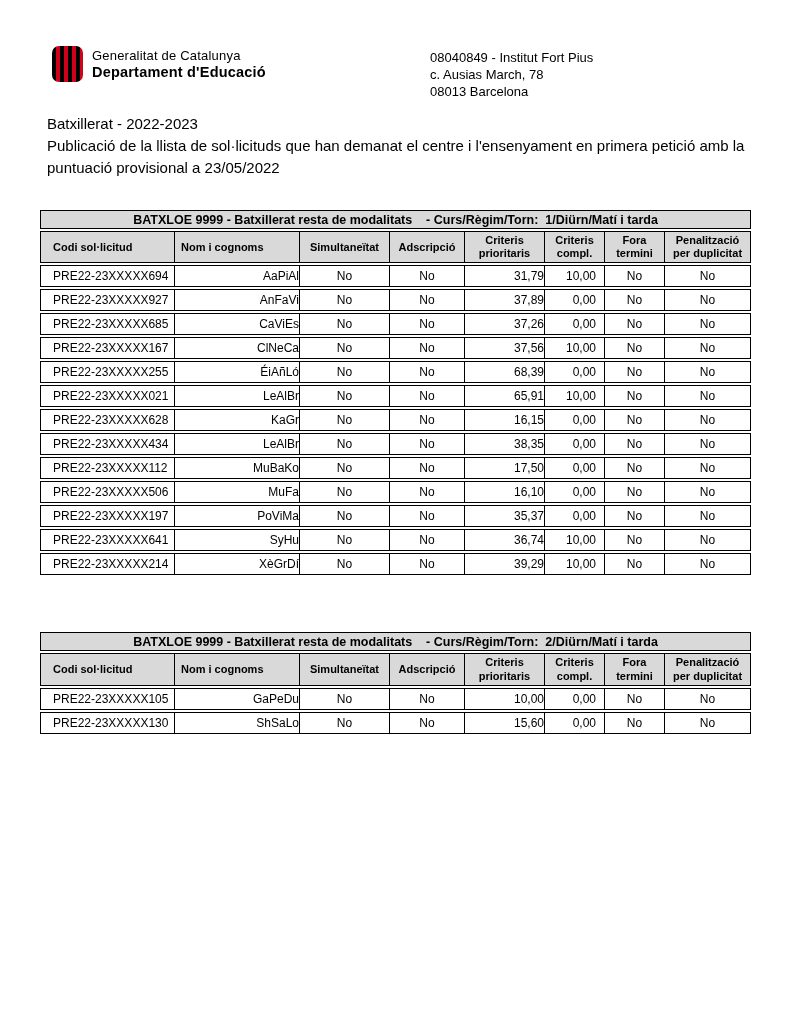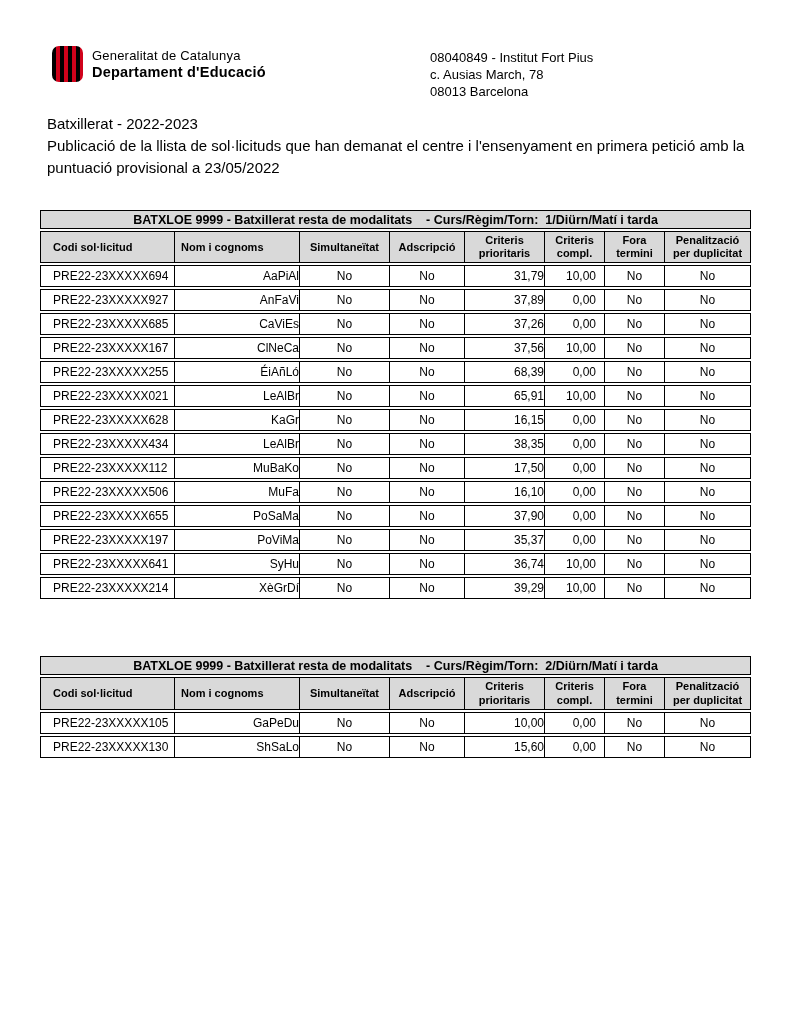--- a/index.html
+++ b/index.html
@@ -239,30 +239,20 @@
             <td class="c0">PRE22-23XXXXX506</td>
             <td class="c1">MuFa</td>
             <td class="c2">No</td>
             <td class="c3">No</td>
             <td class="c4">16,10</td>
             <td class="c5">0,00</td>
             <td class="c6">No</td>
             <td class="c7">No</td>
           </tr>
           <tr>
-            <td class="c0">PRE22-23XXXXX655</td>
-            <td class="c1">PoSaMa</td>
-            <td class="c2">No</td>
-            <td class="c3">No</td>
-            <td class="c4">37,90</td>
-            <td class="c5">0,00</td>
-            <td class="c6">No</td>
-            <td class="c7">No</td>
-          </tr>
-          <tr>
             <td class="c0">PRE22-23XXXXX197</td>
             <td class="c1">PoViMa</td>
             <td class="c2">No</td>
             <td class="c3">No</td>
             <td class="c4">35,37</td>
             <td class="c5">0,00</td>
             <td class="c6">No</td>
             <td class="c7">No</td>
           </tr>
           <tr>

